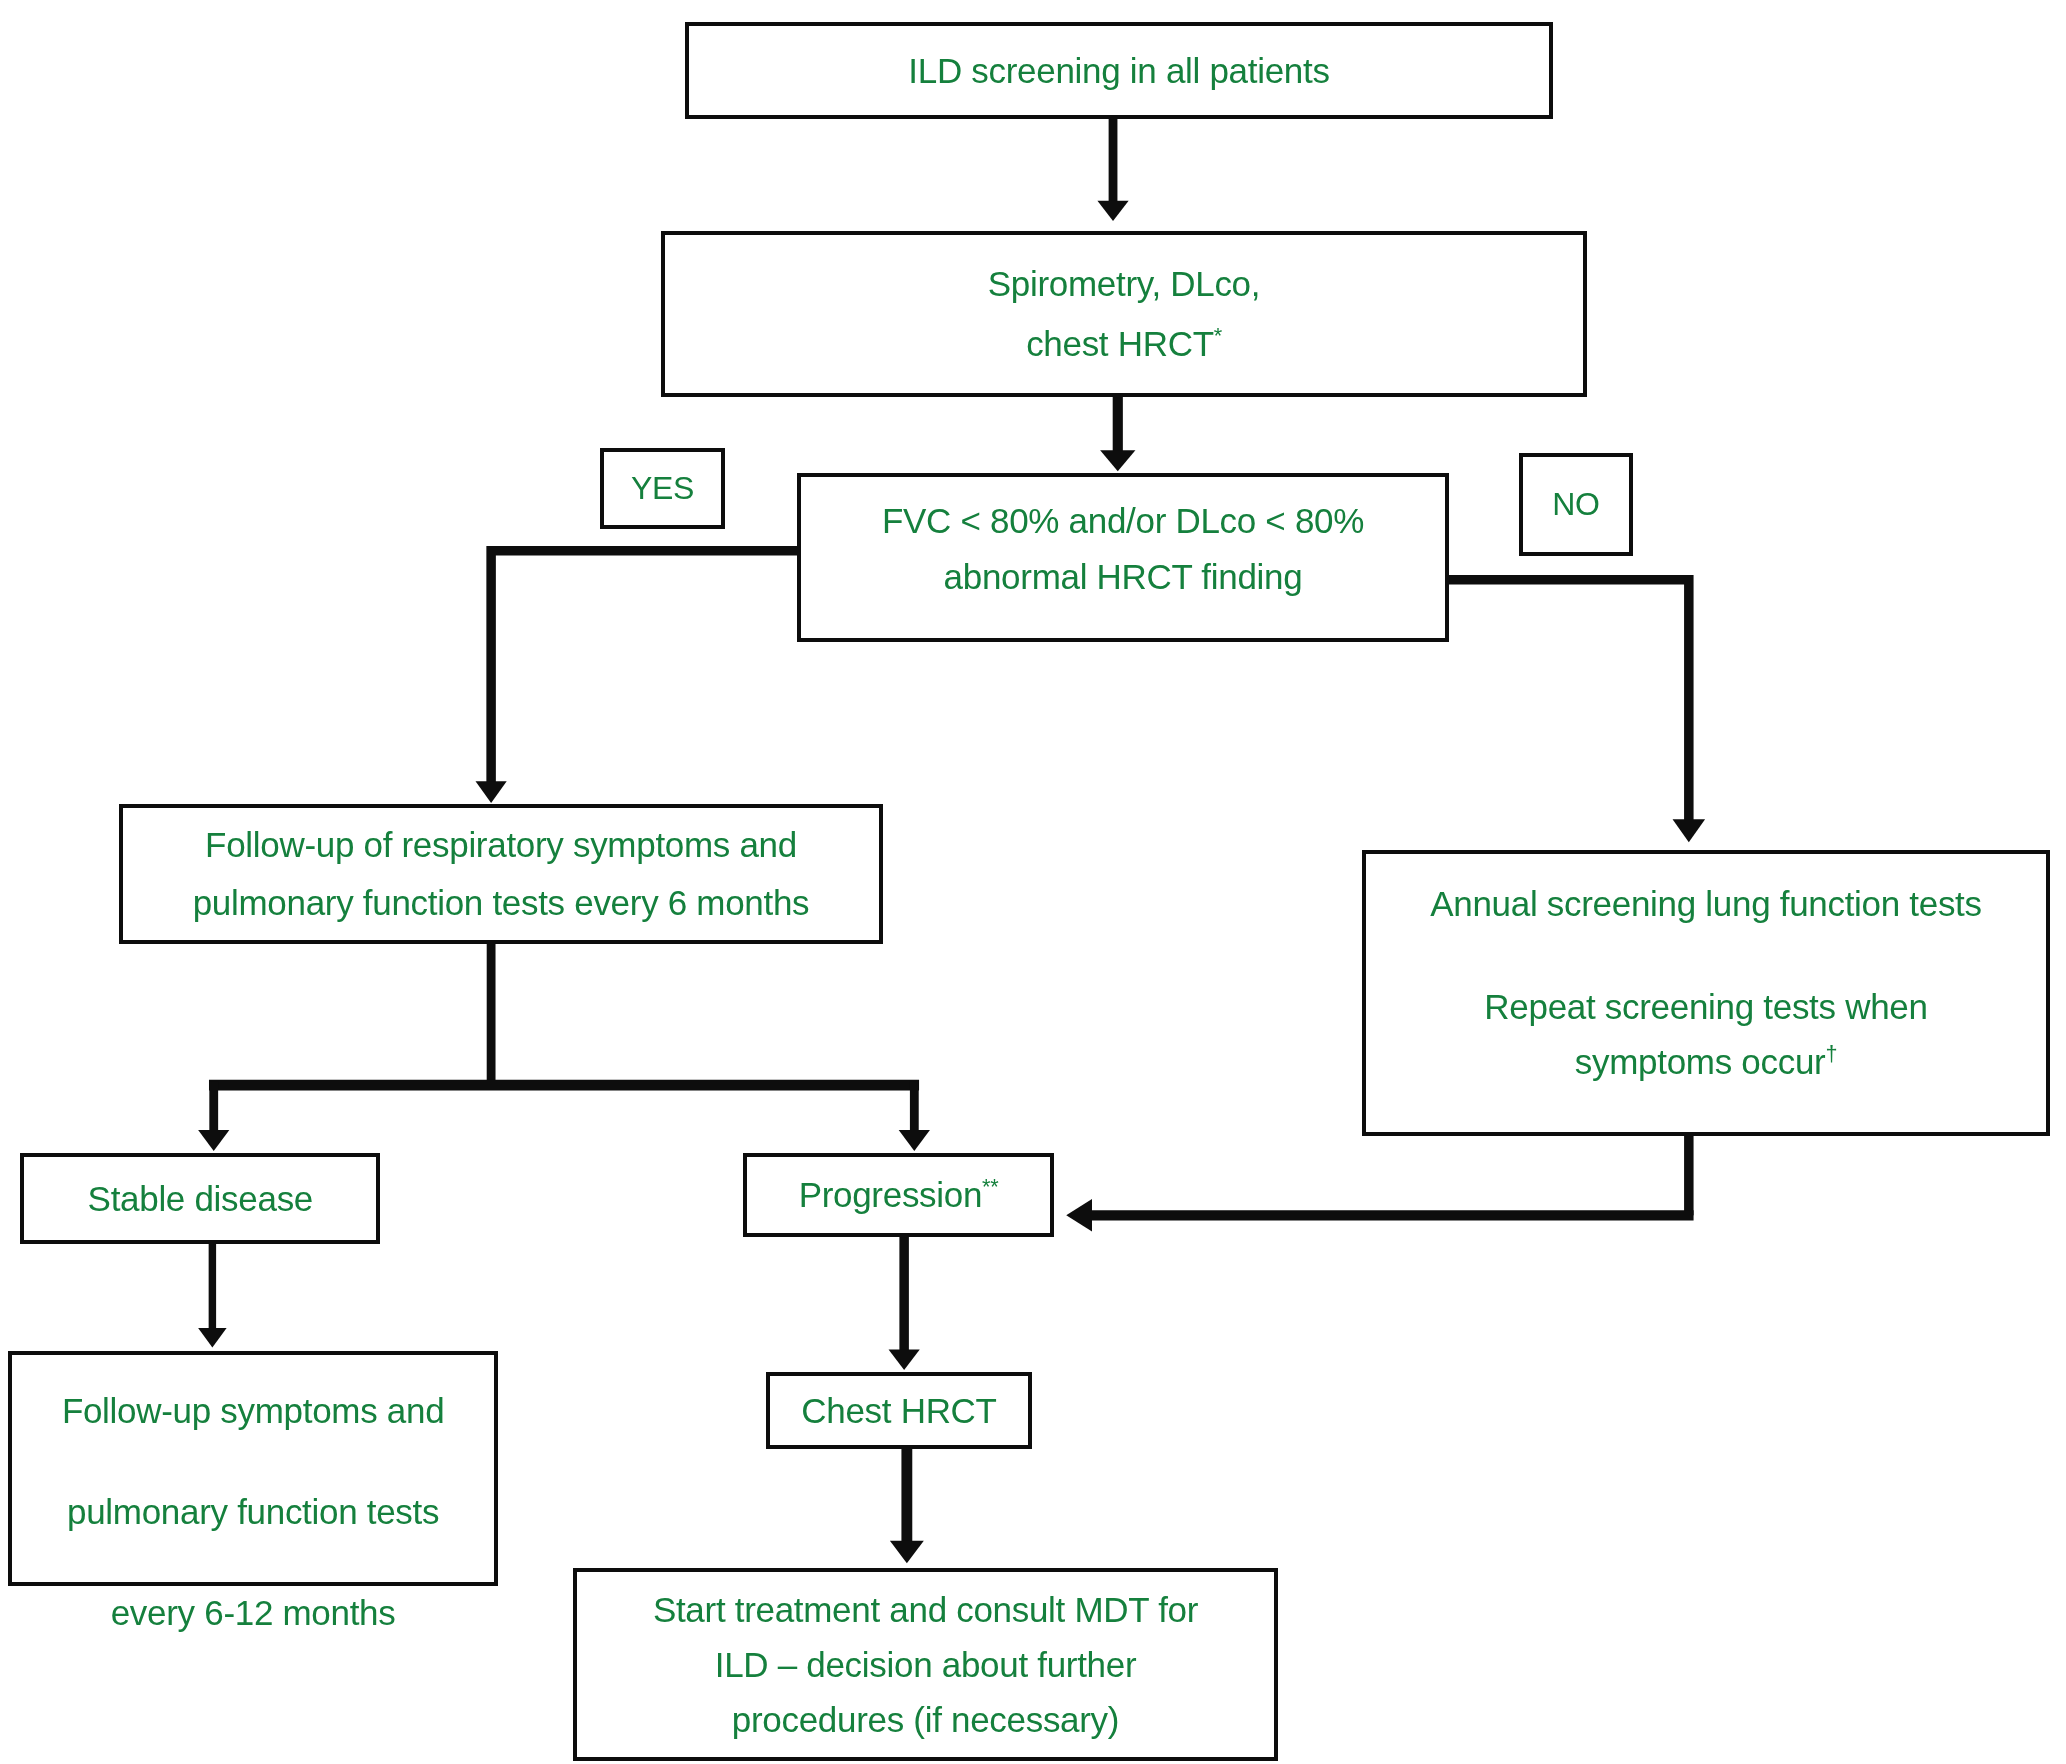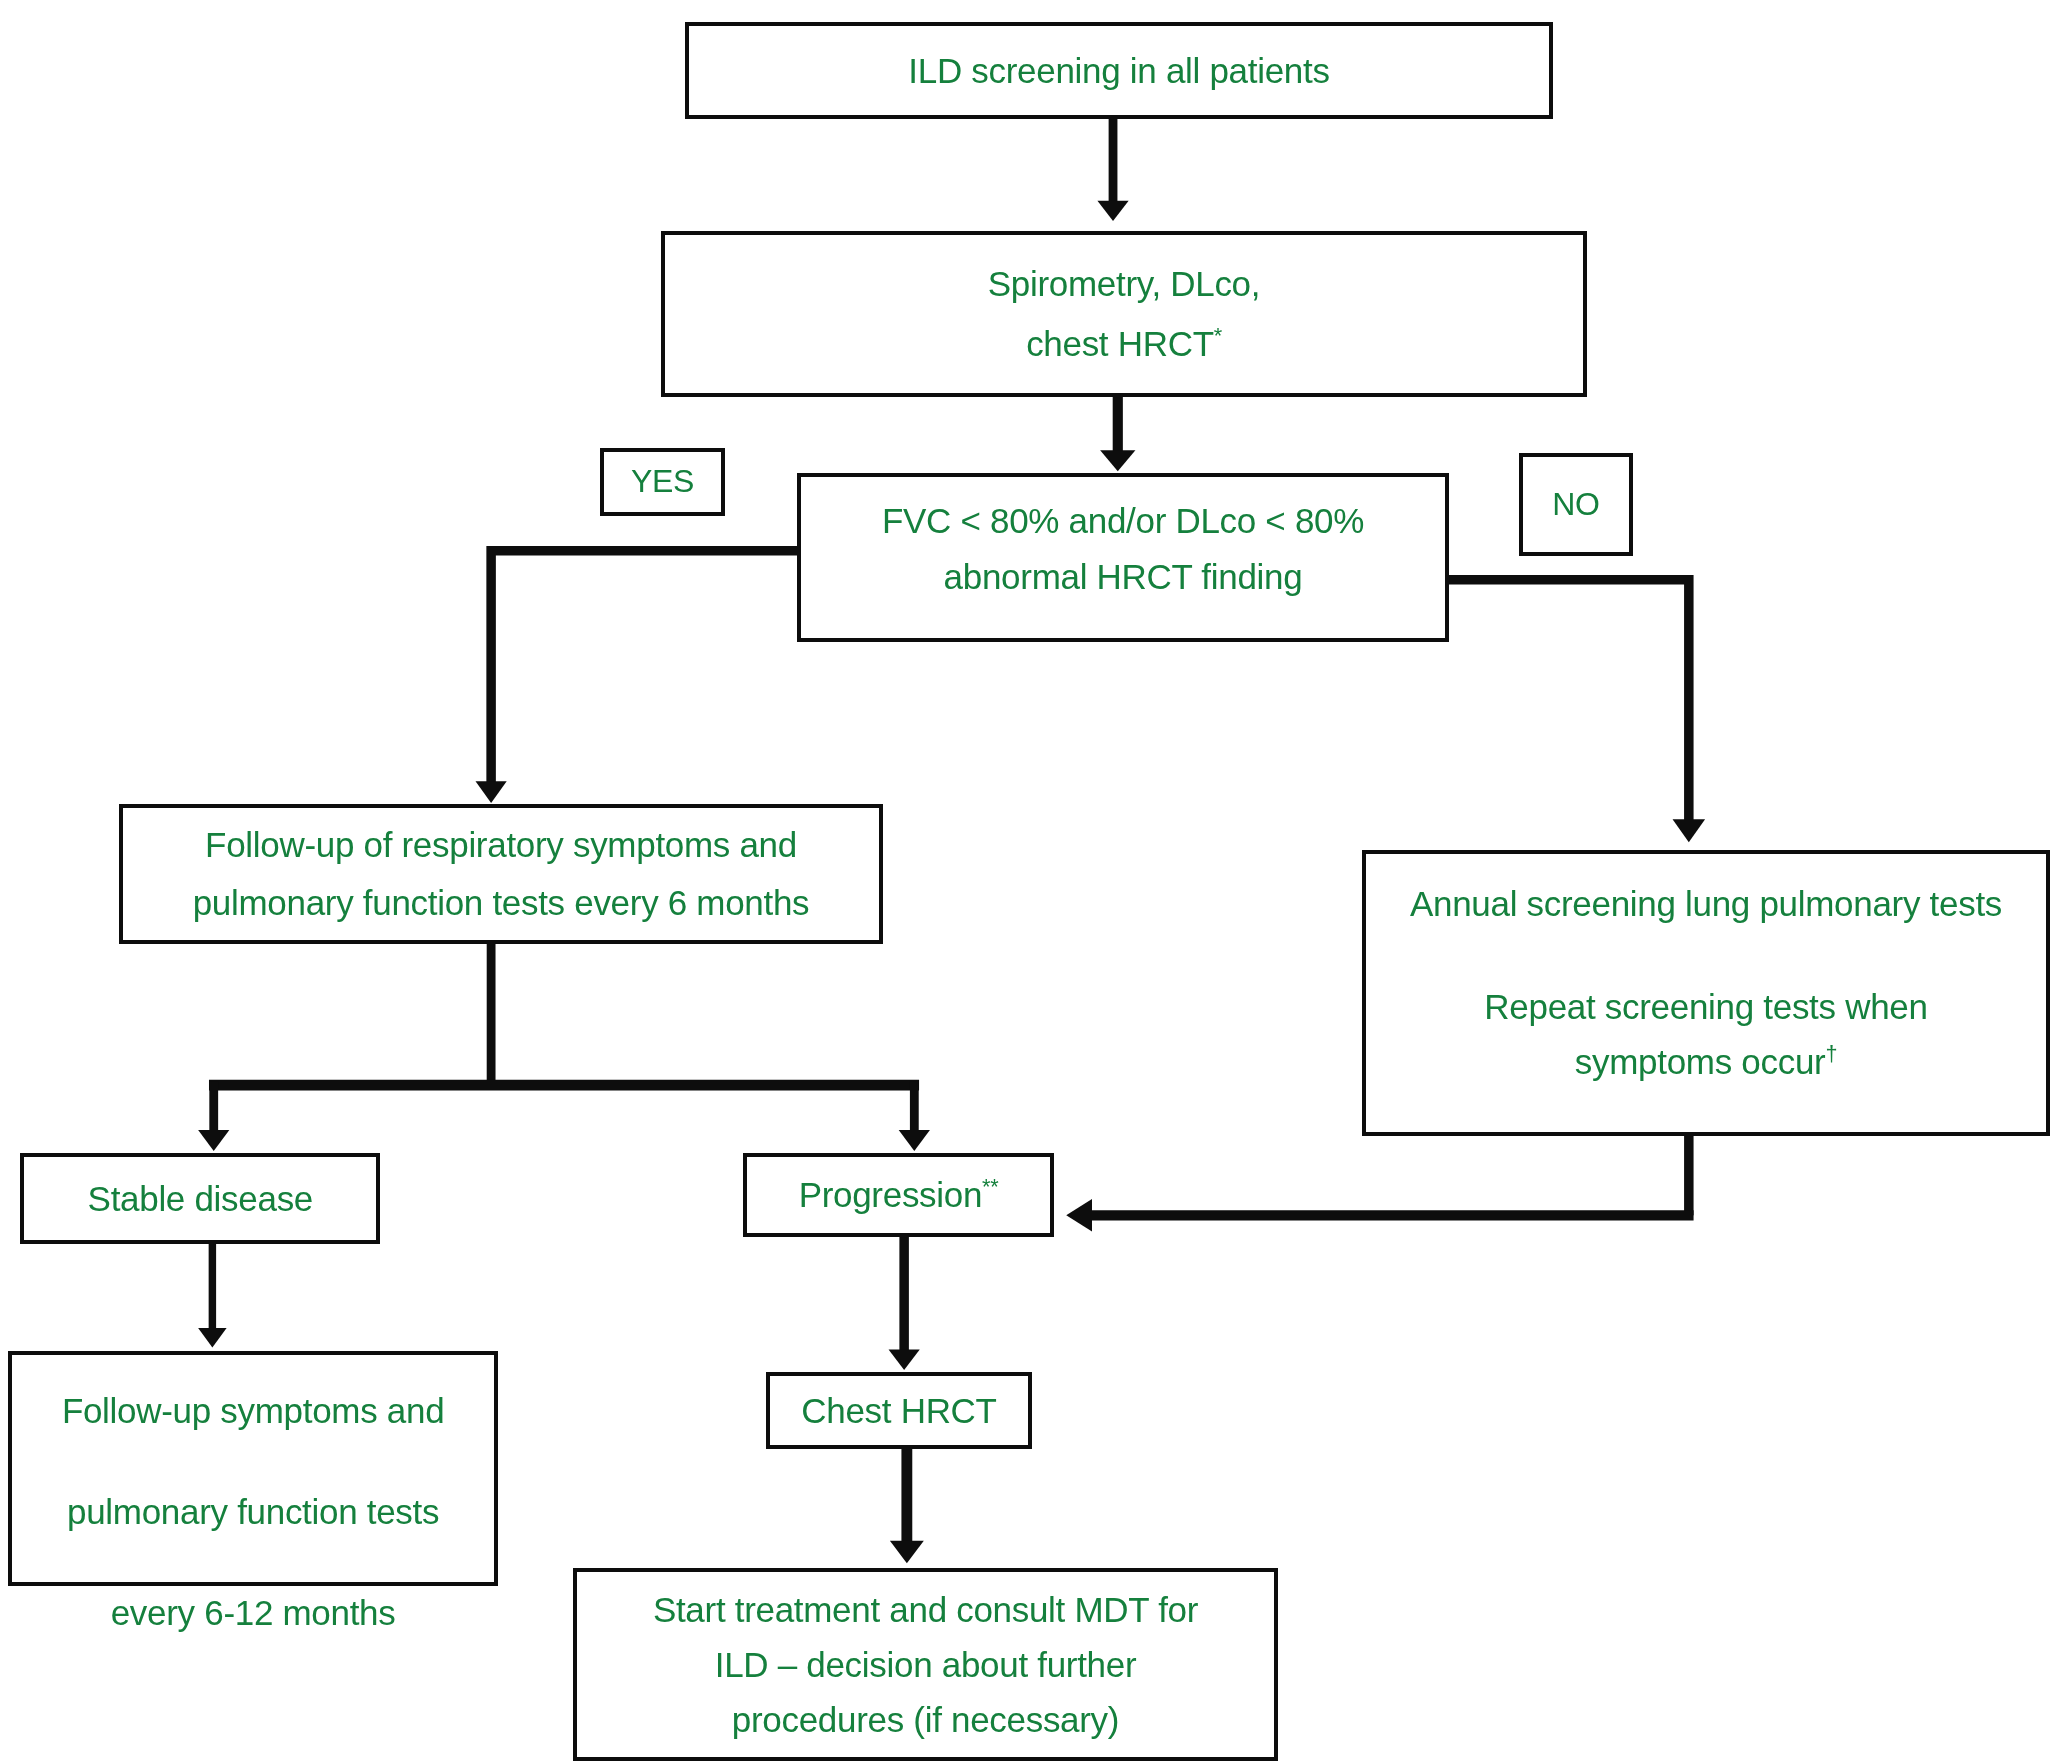--- a/index.html
+++ b/index.html
@@ -16,21 +16,21 @@
     position:absolute; box-sizing:border-box;
     border:4.1px solid #0d0d0d; background:#ffffff;
     display:flex; flex-direction:column; align-items:center; justify-content:center;
     text-align:center; font-size:35px; line-height:1.6; letter-spacing:-0.3px;
     color:#15803d;
   }
   .box sup{ font-size:62%; line-height:0; vertical-align:super; }
   .tag{ font-size:32px; }
   #node-screening   { left:685px; top:22px;  width:868px; height:97px; }
   #node-tests       { left:661px;  top:231px; width:926px; height:166px; justify-content:space-evenly; padding:18px 0; }
-  #label-yes        { left:600px;  top:448px; width:125px;  height:68px; }
+  #label-yes        { left:600px;  top:448px; width:125px;  height:81px; }
   #node-decision    { left:797px; top:473px; width:652px;  height:169px; justify-content:flex-start; padding:16.3px 8.1px 47px; }
   #label-no         { left:1519px; top:453px; width:114px;  height:103px; }
   #node-followup6   { left:119px;  top:804px; width:764px; height:140px; line-height:1.65; }
   #node-annual      { left:1362px; top:850px; width:688px; height:286px; justify-content:flex-start; padding:23px 13.6px 61px; line-height:1.55; }
   #node-annual .para2{ margin-top:49px; }
   #node-stable      { left:20.3px;   top:1153px; width:360px;  height:91px; }
   #node-progression { left:743px; top:1153px; width:311px;  height:84px; }
   #node-followup612 { left:8.1px;   top:1351px; width:490px;  height:235px; justify-content:flex-start; padding:27px 6.8px 54px; line-height:1.63;gap:44px; }
   #node-chesthrct   { left:766px; top:1372px; width:266px;  height:77px; }
   #node-start       { left:573px;  top:1568px; width:705px; height:193px; line-height:1.58; padding:6.8px 11px; }
@@ -114,21 +114,21 @@
   <div class="box tag" id="label-no">
     <span>NO</span>
   </div>
 
   <div class="box" id="node-followup6">
     <span>Follow-up of respiratory symptoms and</span>
     <span>pulmonary function tests every 6 months</span>
   </div>
 
   <div class="box" id="node-annual">
-    <span>Annual screening lung pulmonary tests</span>
+    <span>Annual screening lung function tests</span>
     <span class="para2">Repeat screening tests when</span>
     <span><span>symptoms occur</span><sup>†</sup></span>
   </div>
 
   <div class="box" id="node-stable">
     <span>Stable disease</span>
   </div>
 
   <div class="box" id="node-progression">
     <span><span>Progression</span><sup>**</sup></span>

